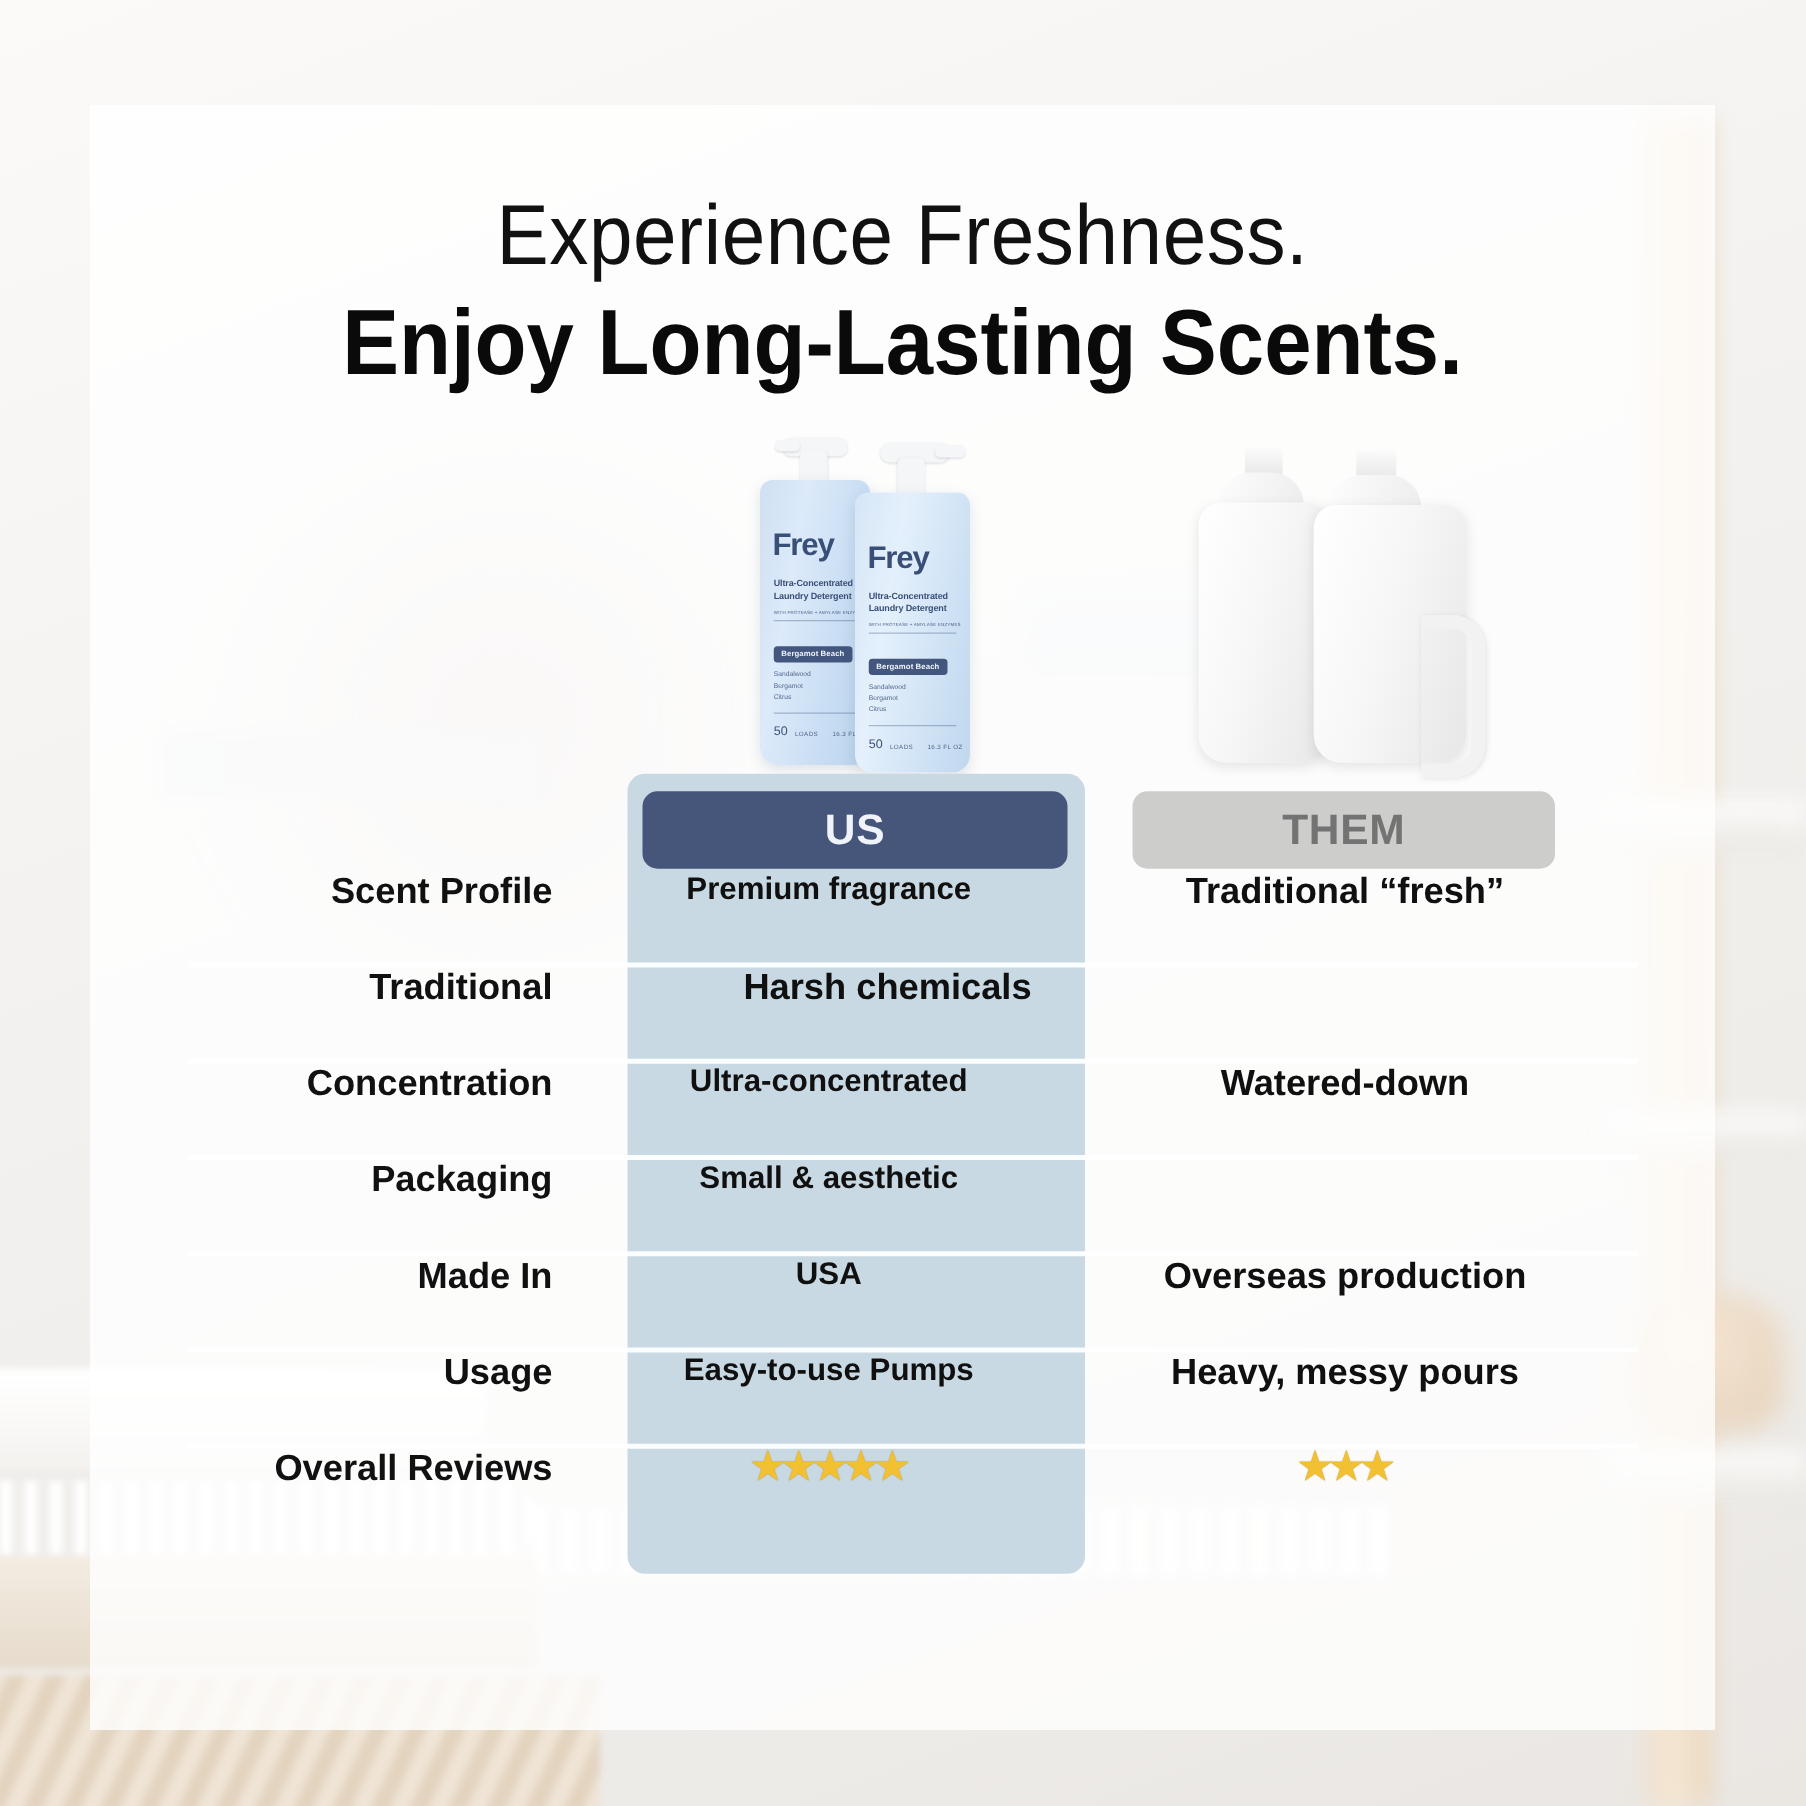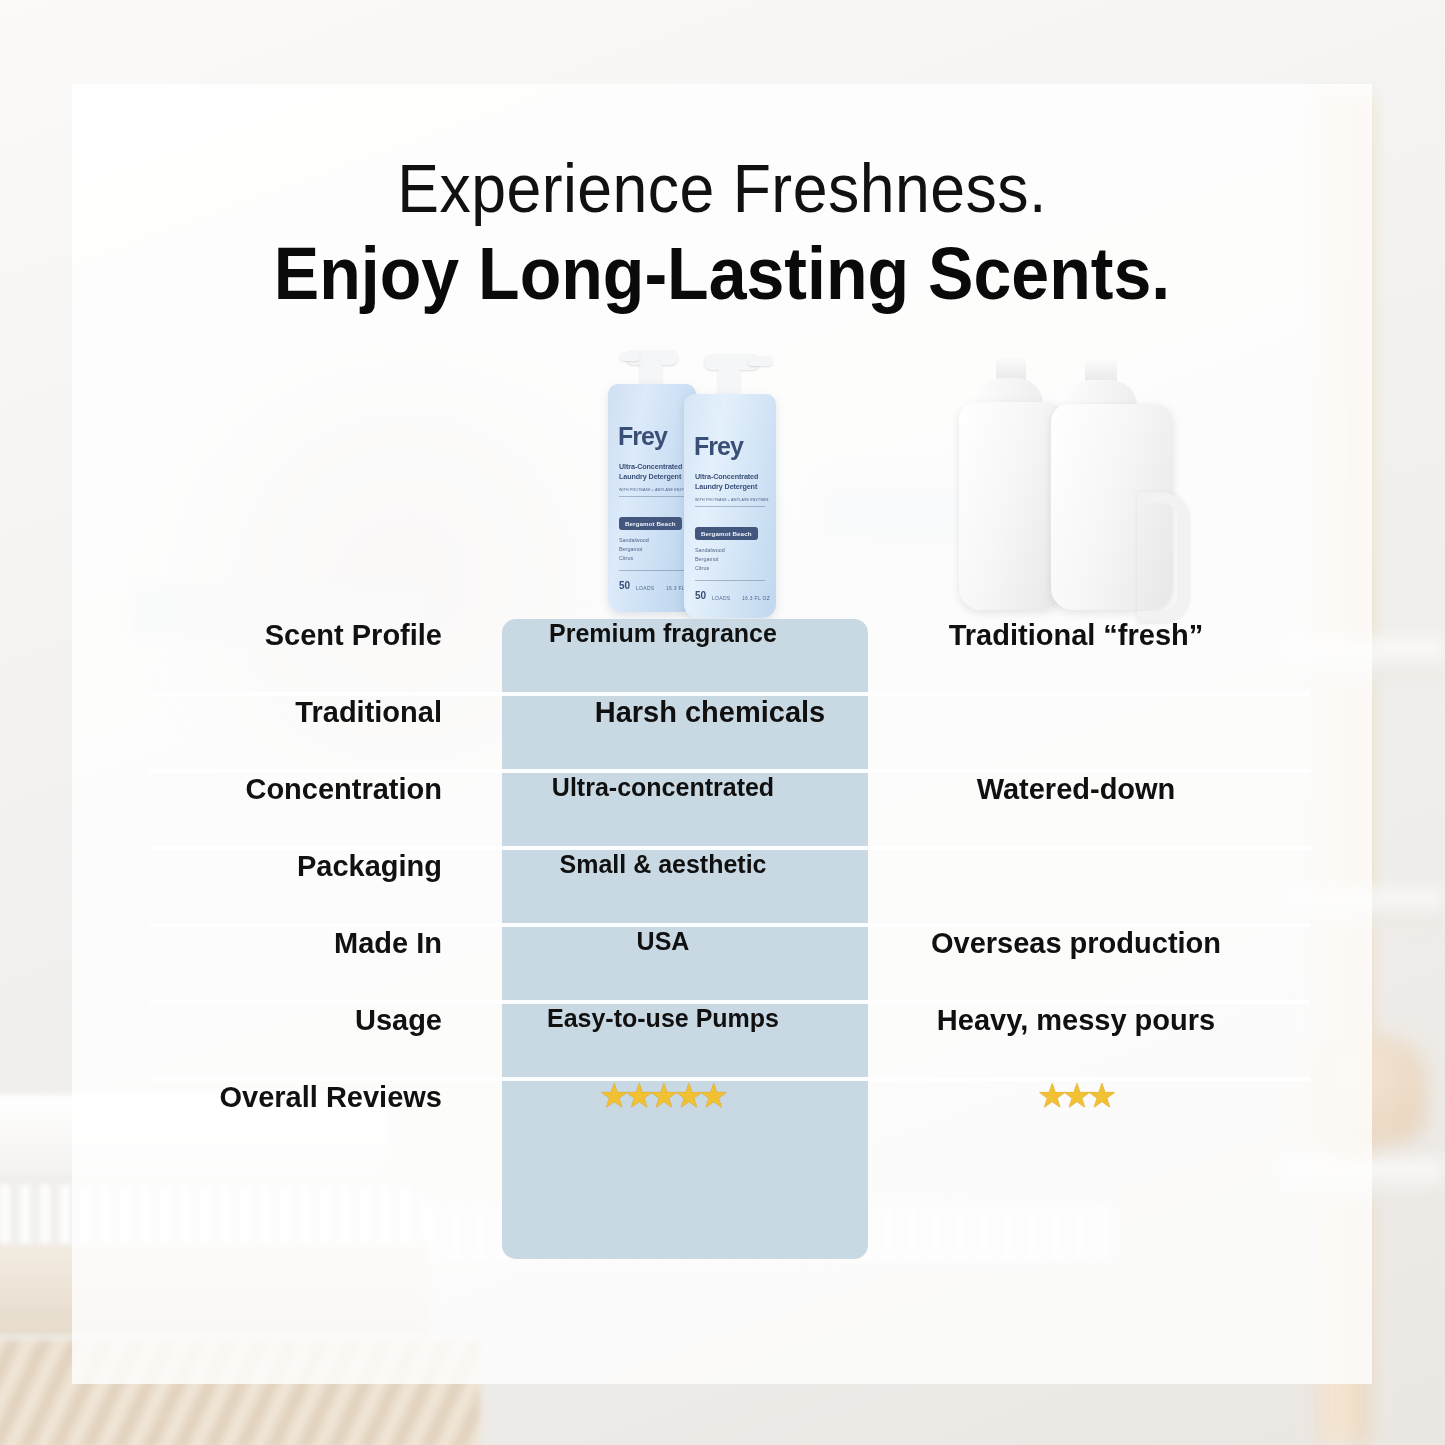--- a/index.html
+++ b/index.html
@@ -71,21 +71,21 @@
   .pump-head-f{left:104px;top:22px;width:56px;height:16px;border-radius:8px;}
   .pump-spout-f{left:148px;top:24px;width:24px;height:10px;border-radius:4px;}
   .lbl{position:absolute;color:#3a4f77;font-family:"Liberation Sans",sans-serif;}
   .lbl-brand{font-size:25px;font-weight:bold;letter-spacing:-1px;}
   .lbl-sub{font-size:7.2px;font-weight:bold;line-height:9.5px;letter-spacing:-.1px;}
   .lbl-tiny{font-size:3.6px;letter-spacing:.15px;opacity:.9;}
   .lbl-pill{background:#43567e;color:#eef3fa;font-size:6.2px;font-weight:bold;
             padding:3px 6px;border-radius:3px;display:inline-block;letter-spacing:.1px;}
   .lbl-notes{font-size:5.4px;line-height:8px;opacity:.85;}
   .lbl-rule{position:absolute;height:1px;background:rgba(58,79,119,.35);}
-  .lbl-loads{font-size:10px;font-weight:bold;}
+  .lbl-loads{font-size:10px;font-weight:normal;}
   .lbl-loadsx{font-size:5px;letter-spacing:.3px;opacity:.85;}
 
   
   .jugs{position:absolute;left:955px;top:352px;width:250px;height:265px;}
   .jug{position:absolute;background:linear-gradient(105deg,#ffffff 0%,#f7f7f7 45%,#e7e7e7 100%);
        box-shadow:0 3px 9px rgba(120,120,120,.18);}
   .jug-body{border-radius:18px 18px 22px 22px;}
   .jug.back{left:4px;top:50px;width:104px;height:208px;}
   .jug.front{left:96px;top:52px;width:122px;height:206px;}
   .jug-shoulder{position:absolute;background:linear-gradient(105deg,#fdfdfd,#ededed);}
@@ -206,20 +206,24 @@
     <div class="cap-ring ring-f"></div>
     <div class="jug-shoulder sh-f"></div>
     <div class="jug front jug-body"></div>
     <div class="handle"></div>
   </div>
 
   <div class="us-band"></div>
 
   <div class="table">
 
+    <div class="hdr">
+      <div class="pill pill-us">US</div>
+      <div class="pill pill-them">THEM</div>
+    </div>
 
     <div class="row">
       <div class="c-label">Scent Profile</div>
       <div class="c-us">Premium fragrance</div>
       <div class="c-them">Traditional “fresh”</div>
     </div>
     <div class="row">
       <div class="c-label">Traditional</div>
       <div class="c-them">Harsh chemicals</div>
     </div>

